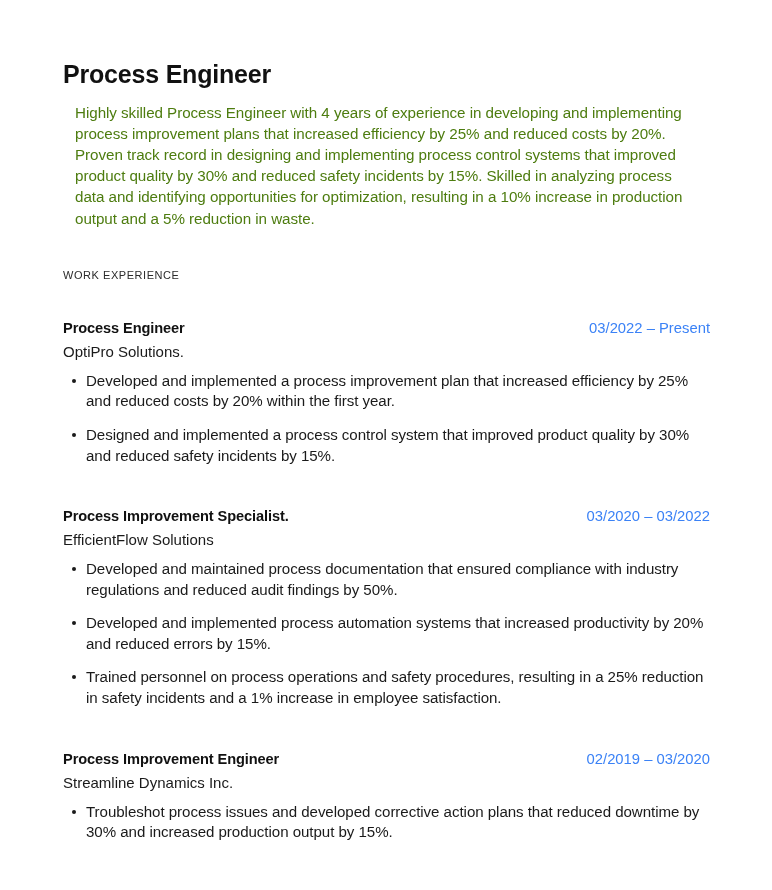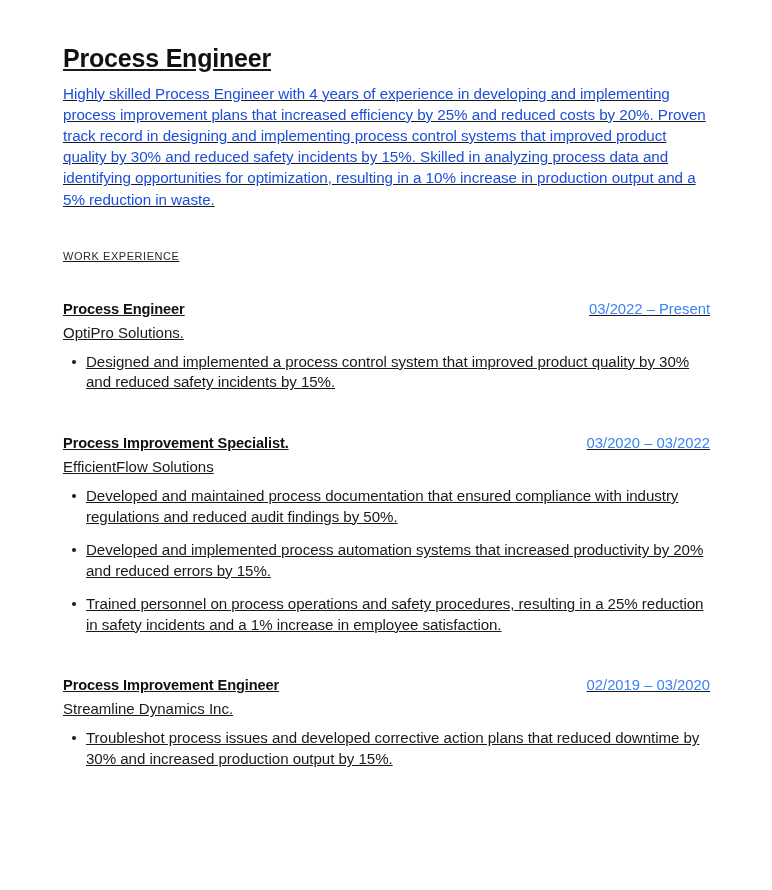--- a/index.html
+++ b/index.html
@@ -13,38 +13,37 @@
     overflow: hidden;
     font-family: "Liberation Sans", sans-serif;
     color: #1a1a1a;
     -webkit-font-smoothing: antialiased;
   }
   .page {
     position: relative;
     width: 772px;
     height: 890px;
     box-sizing: border-box;
-    padding: 44px 62px 0 63px;
-    text-decoration: underline;
+    padding: 60px 62px 0 63px;
   }
 
   .resume-title {
     font-size: 25px;
     font-weight: bold;
     letter-spacing: -0.2px;
     line-height: 1.18;
     margin: 0 0 9px 0;
     color: #111111;
   }
 
   .summary {
     font-size: 15.2px;
     line-height: 21.2px;
-    margin: 0;
-    color: #1d4ed8;
+    margin: 12px;
+    color: #4d7c0f;
     max-width: 648px;
     letter-spacing: -0.05px;
   }
 
   .section-label {
     font-size: 11px;
     letter-spacing: 0.55px;
     color: #2b2b2b;
     margin-top: 40px;
     margin-bottom: 12px;
@@ -127,20 +126,21 @@
   <div class="section-label">WORK EXPERIENCE</div>
 
   <div id="experience-list">
       <div class="job">
         <div class="job-head">
           <div class="job-title">Process Engineer</div>
           <div class="job-dates">03/2022 – Present</div>
         </div>
         <div class="job-company">OptiPro Solutions.</div>
         <ul class="bullets">
+          <li><span class="dot"></span><span>Developed and implemented a process improvement plan that increased efficiency by 25% and reduced costs by 20% within the first year.</span></li>
           <li><span class="dot"></span><span>Designed and implemented a process control system that improved product quality by 30% and reduced safety incidents by 15%.</span></li>
         </ul>
       </div>
       <div class="job">
         <div class="job-head">
           <div class="job-title">Process Improvement Specialist.</div>
           <div class="job-dates">03/2020 – 03/2022</div>
         </div>
         <div class="job-company">EfficientFlow Solutions</div>
         <ul class="bullets">

